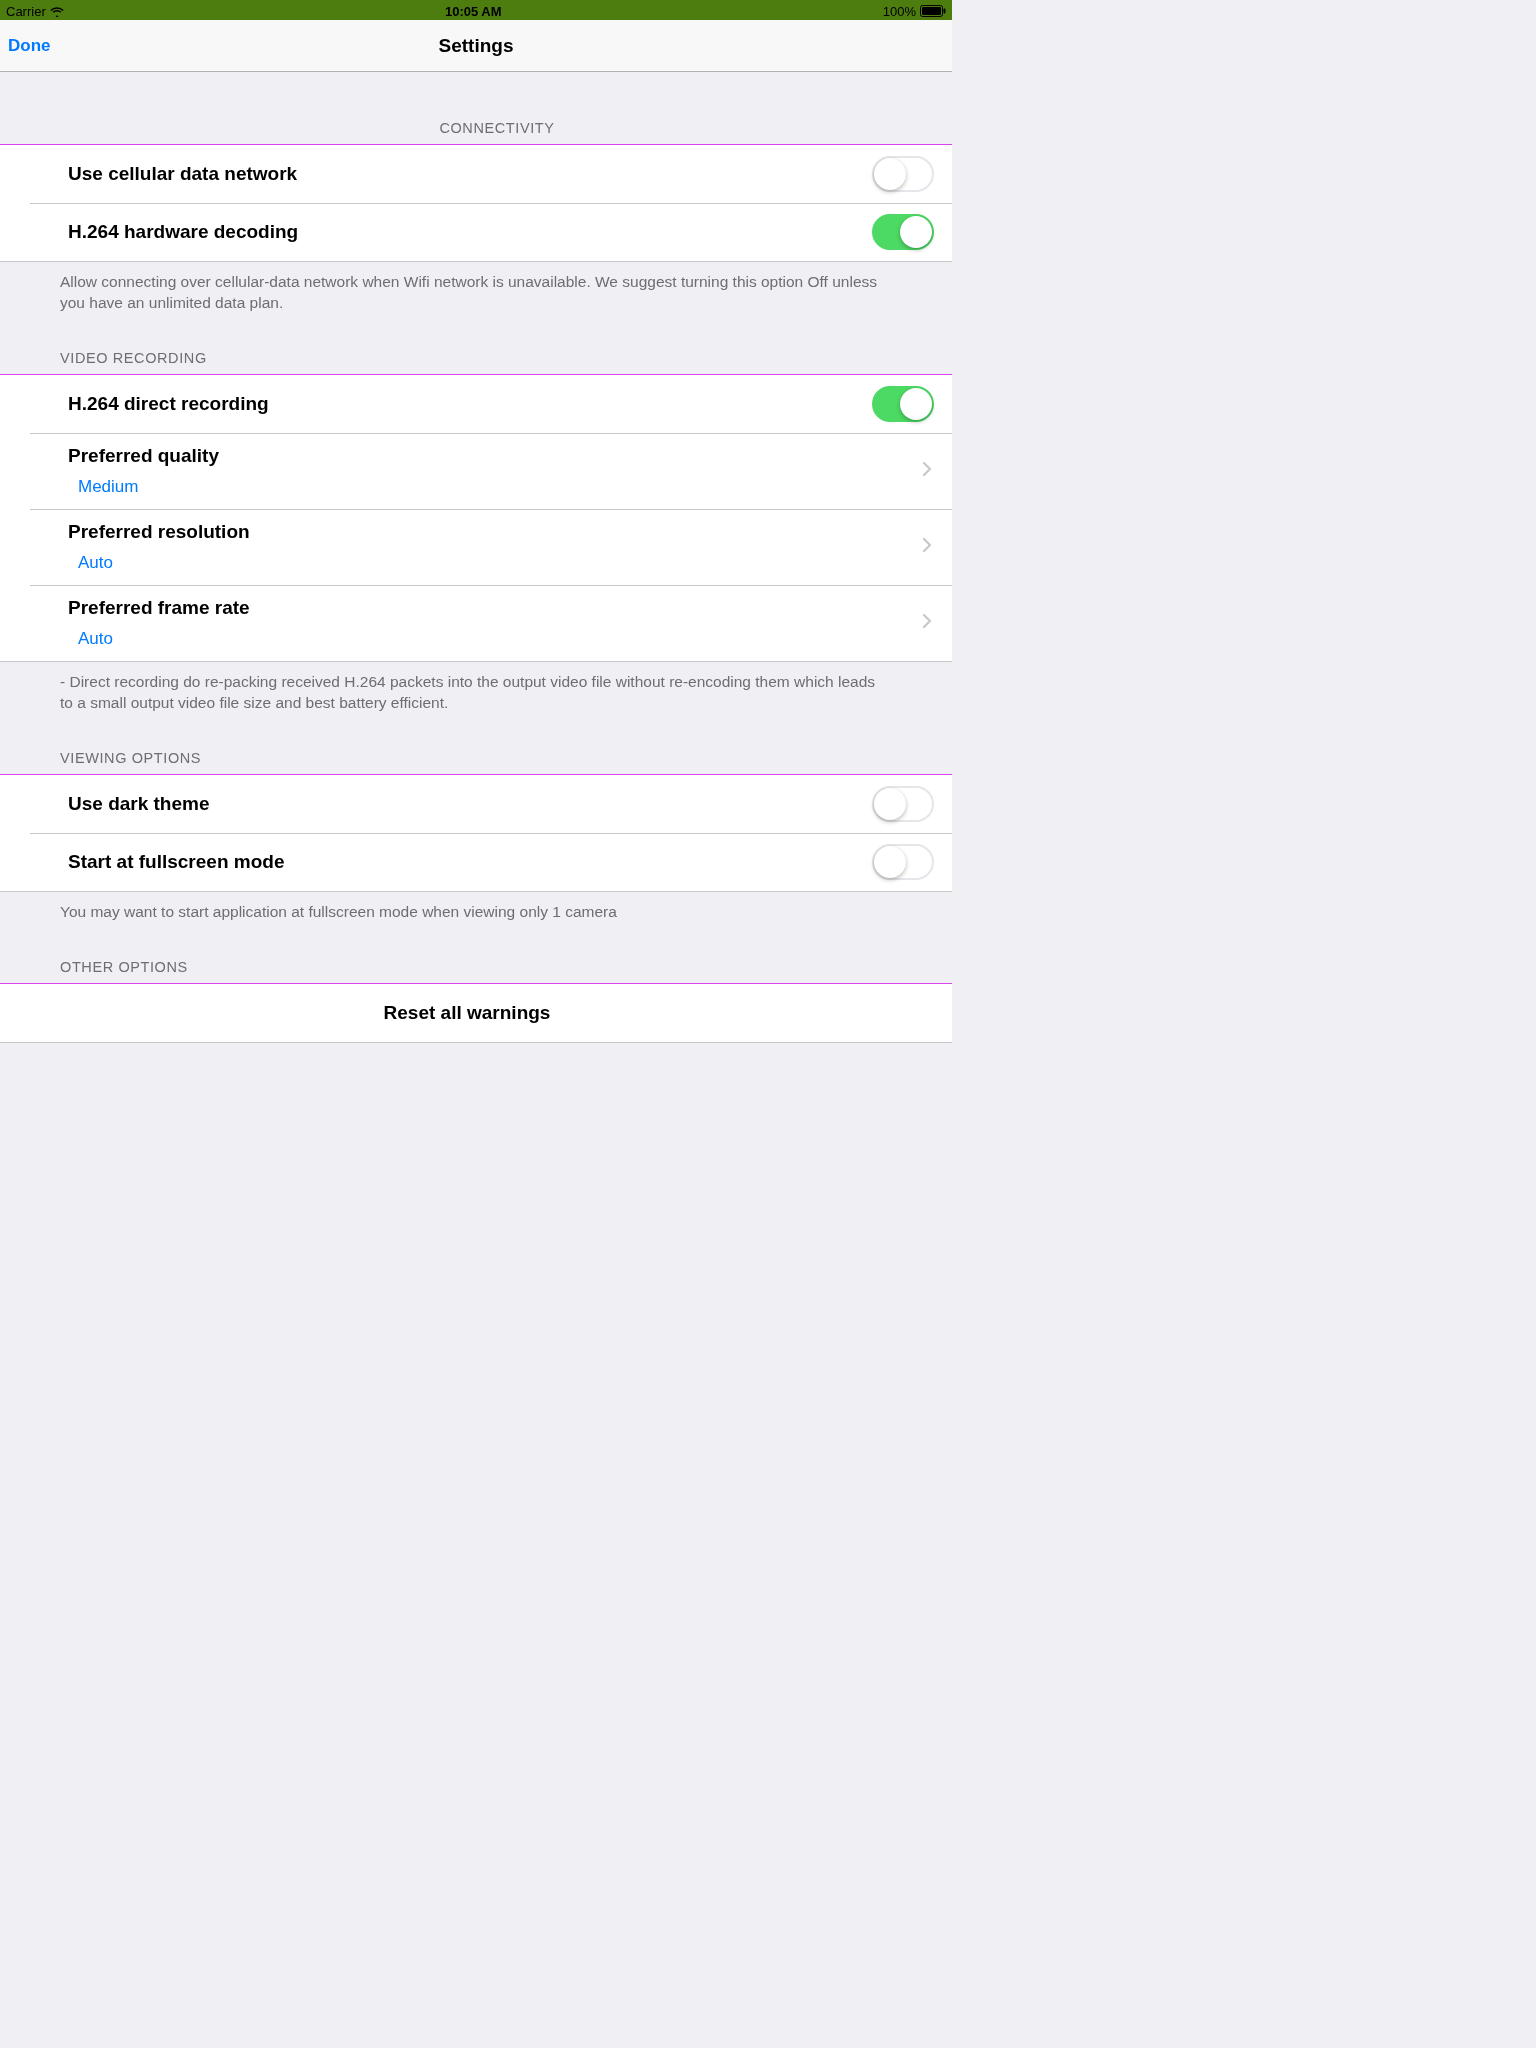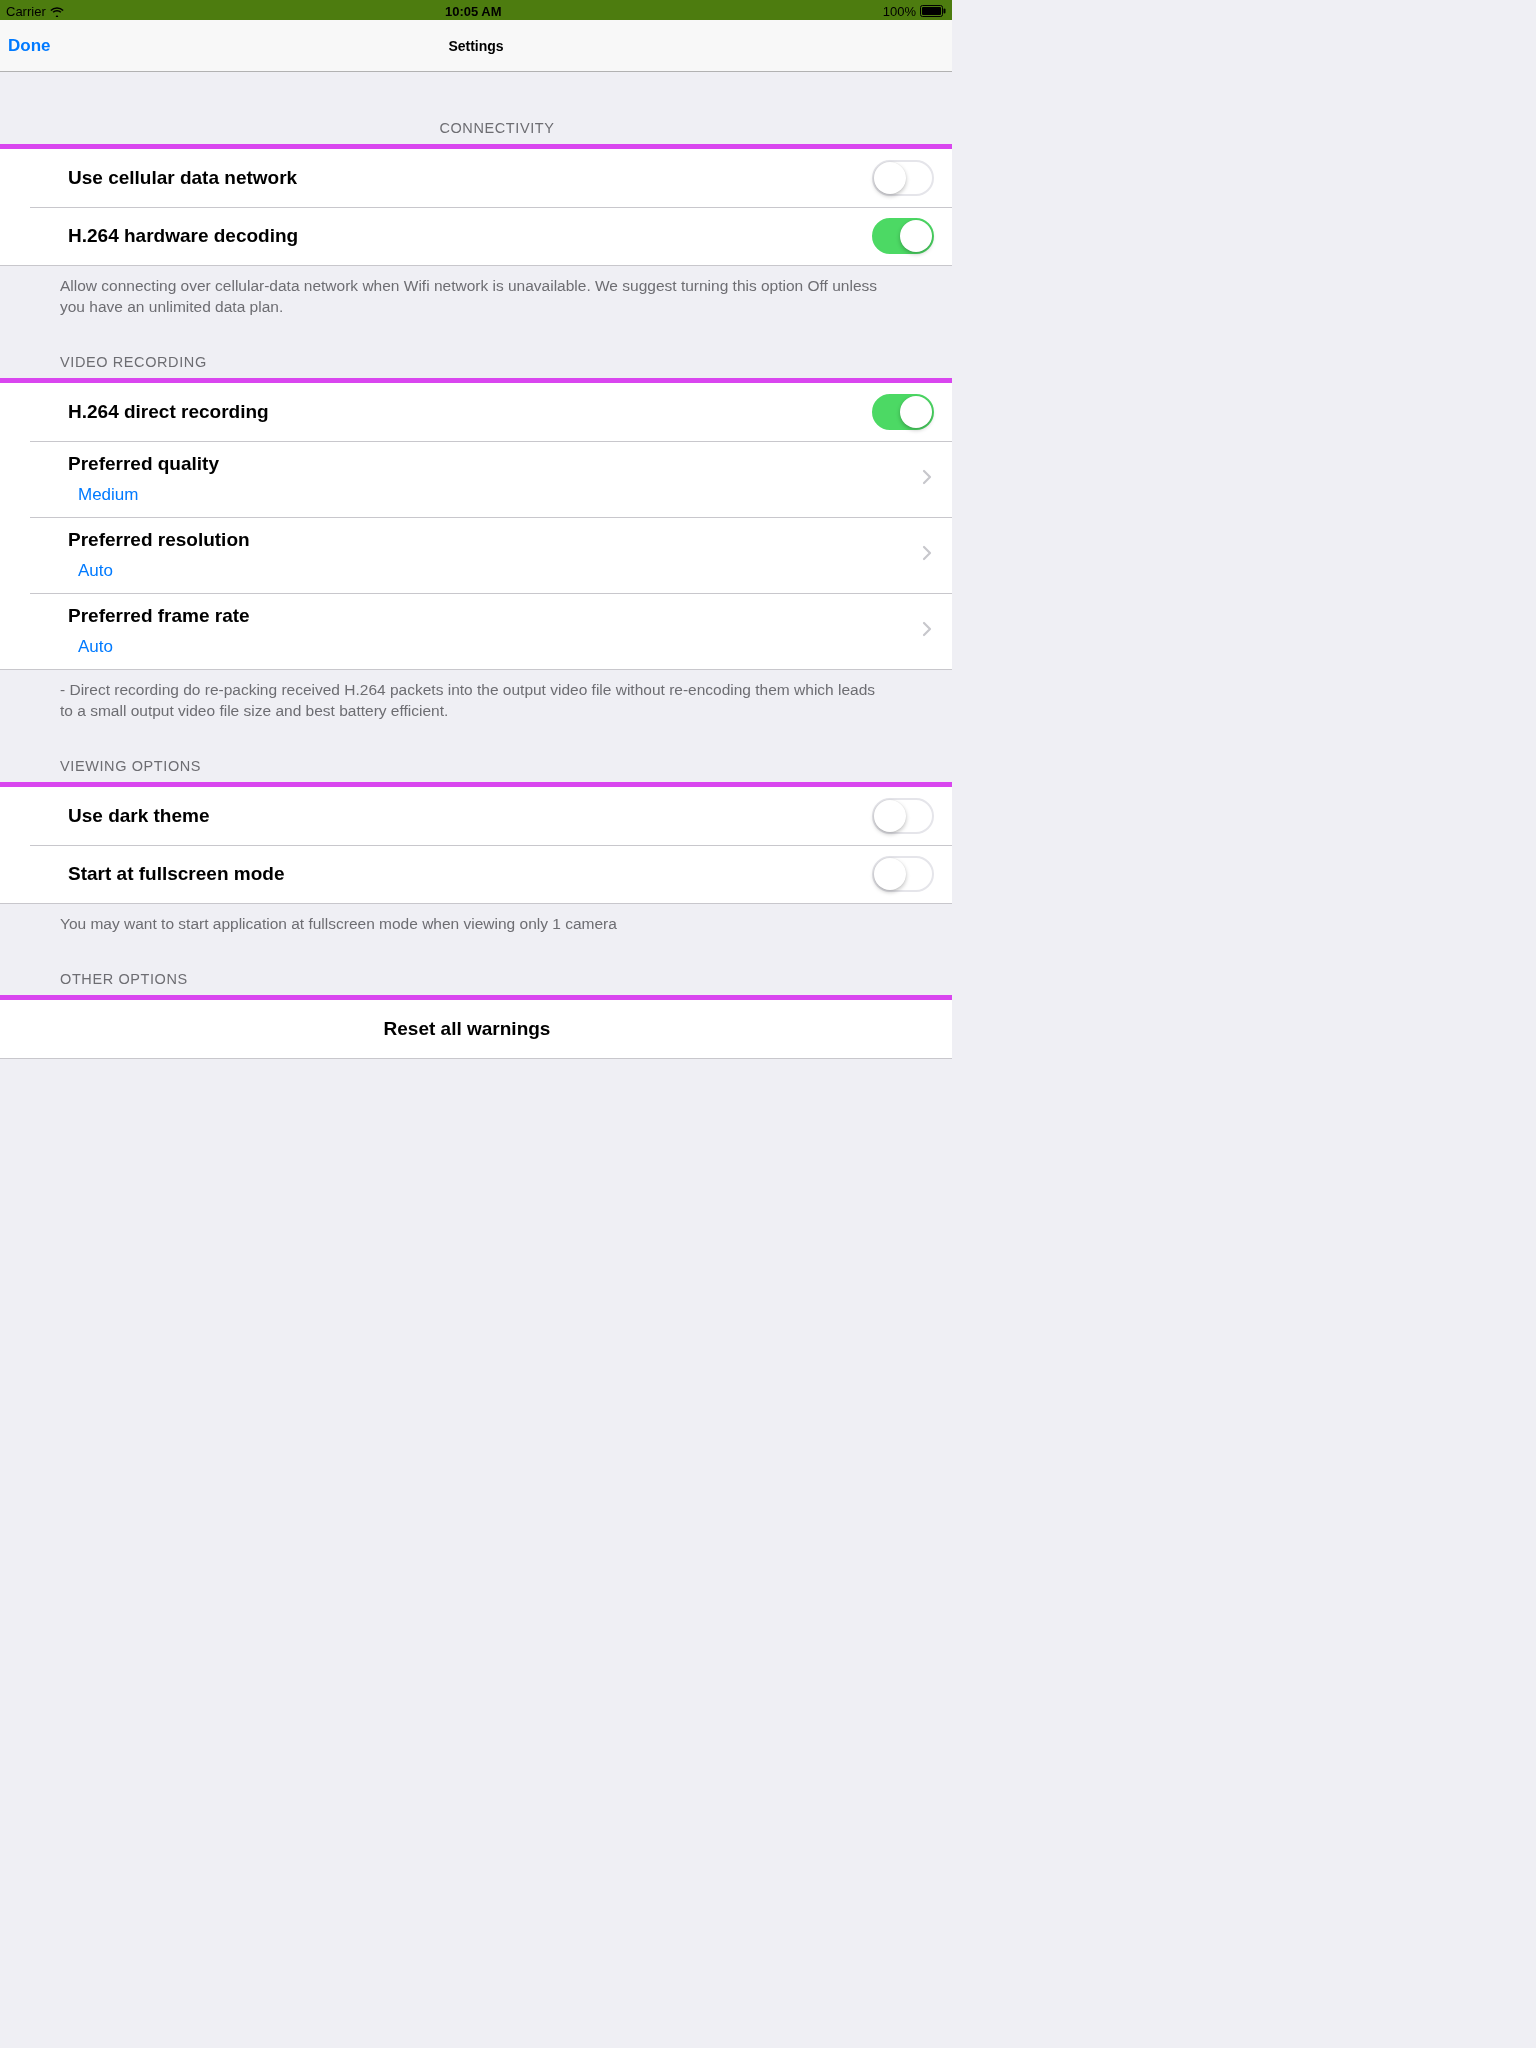--- a/index.html
+++ b/index.html
@@ -35,42 +35,42 @@
   .nav-done {
     position: absolute;
     left: 8px;
     font-size: 17px;
     font-weight: 600;
     color: #007aff;
     cursor: pointer;
   }
   .nav-title {
     margin: 0 auto;
-    font-size: 14px;
+    font-size: 19px;
     font-weight: 700;
   }
 
   .section-header {
     padding: 28px 18px 8px 60px;
     font-size: 14.5px;
     letter-spacing: 0.6px;
     color: #6d6d72;
     text-transform: uppercase;
   }
   .section-header.tight-top { padding-top: 48px; text-align: center; }
   .section-footer {
     padding: 10px 60px 8px 60px;
     font-size: 15.5px;
     line-height: 1.35;
     color: #6d6d72;
   }
 
   .group {
     background: #fff;
-    border-top: 5px solid #d946ef;
+    border-top: 1px solid #d946ef;
     border-bottom: 1px solid #c8c7cc;
   }
   .row {
     display: flex;
     align-items: center;
     min-height: 58px;
     padding: 0 18px 0 68px;
     position: relative;
   }
   .row + .row::before {

